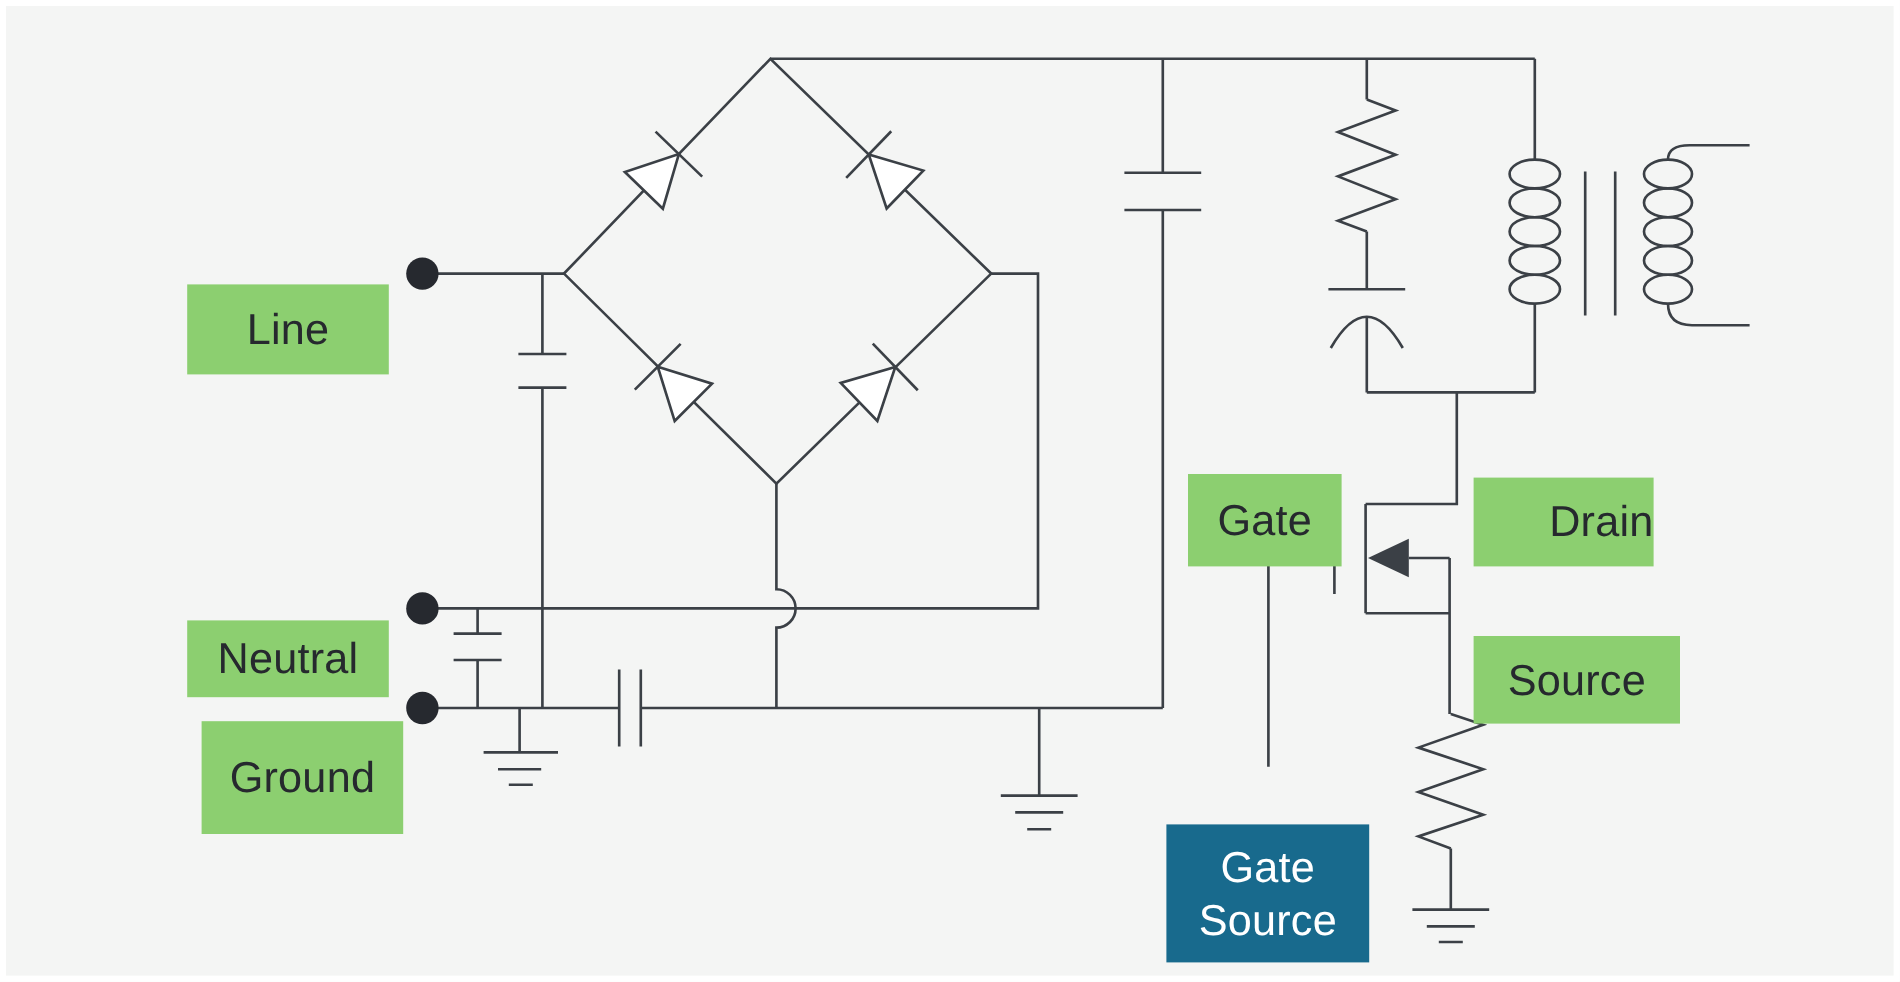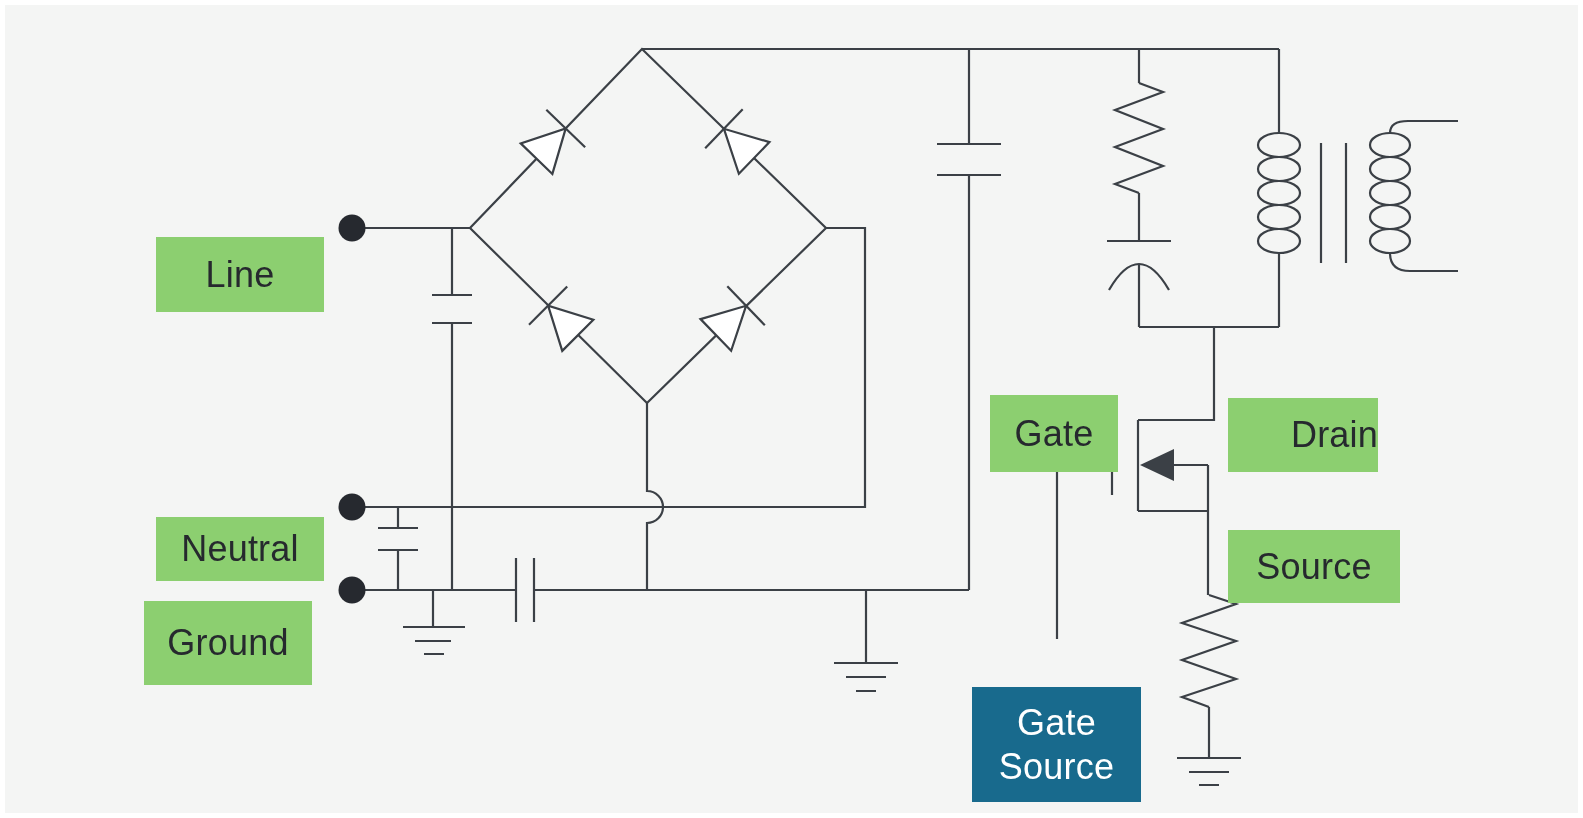--- a/index.html
+++ b/index.html
@@ -182,21 +182,21 @@
   </svg>
 
   <div class="label" style="left:156px; top:189px; width:168px; height:75px;">
     <span>Line</span>
   </div>
 
   <div class="label" style="left:156px; top:469px; width:168px; height:64px;">
     <span>Neutral</span>
   </div>
 
-  <div class="label" style="left:144px; top:553px; width:168px; height:84px;">
+  <div class="label" style="left:168px; top:553px; width:168px; height:94px;">
     <span>Ground</span>
   </div>
 
   <div class="label" style="left:990px; top:347px; width:128px; height:77px;">
     <span>Gate</span>
   </div>
 
   <div class="label" style="left:1228px; top:350px; width:150px; height:74px;justify-content:flex-end;">
     <span>Drain</span>
   </div>

